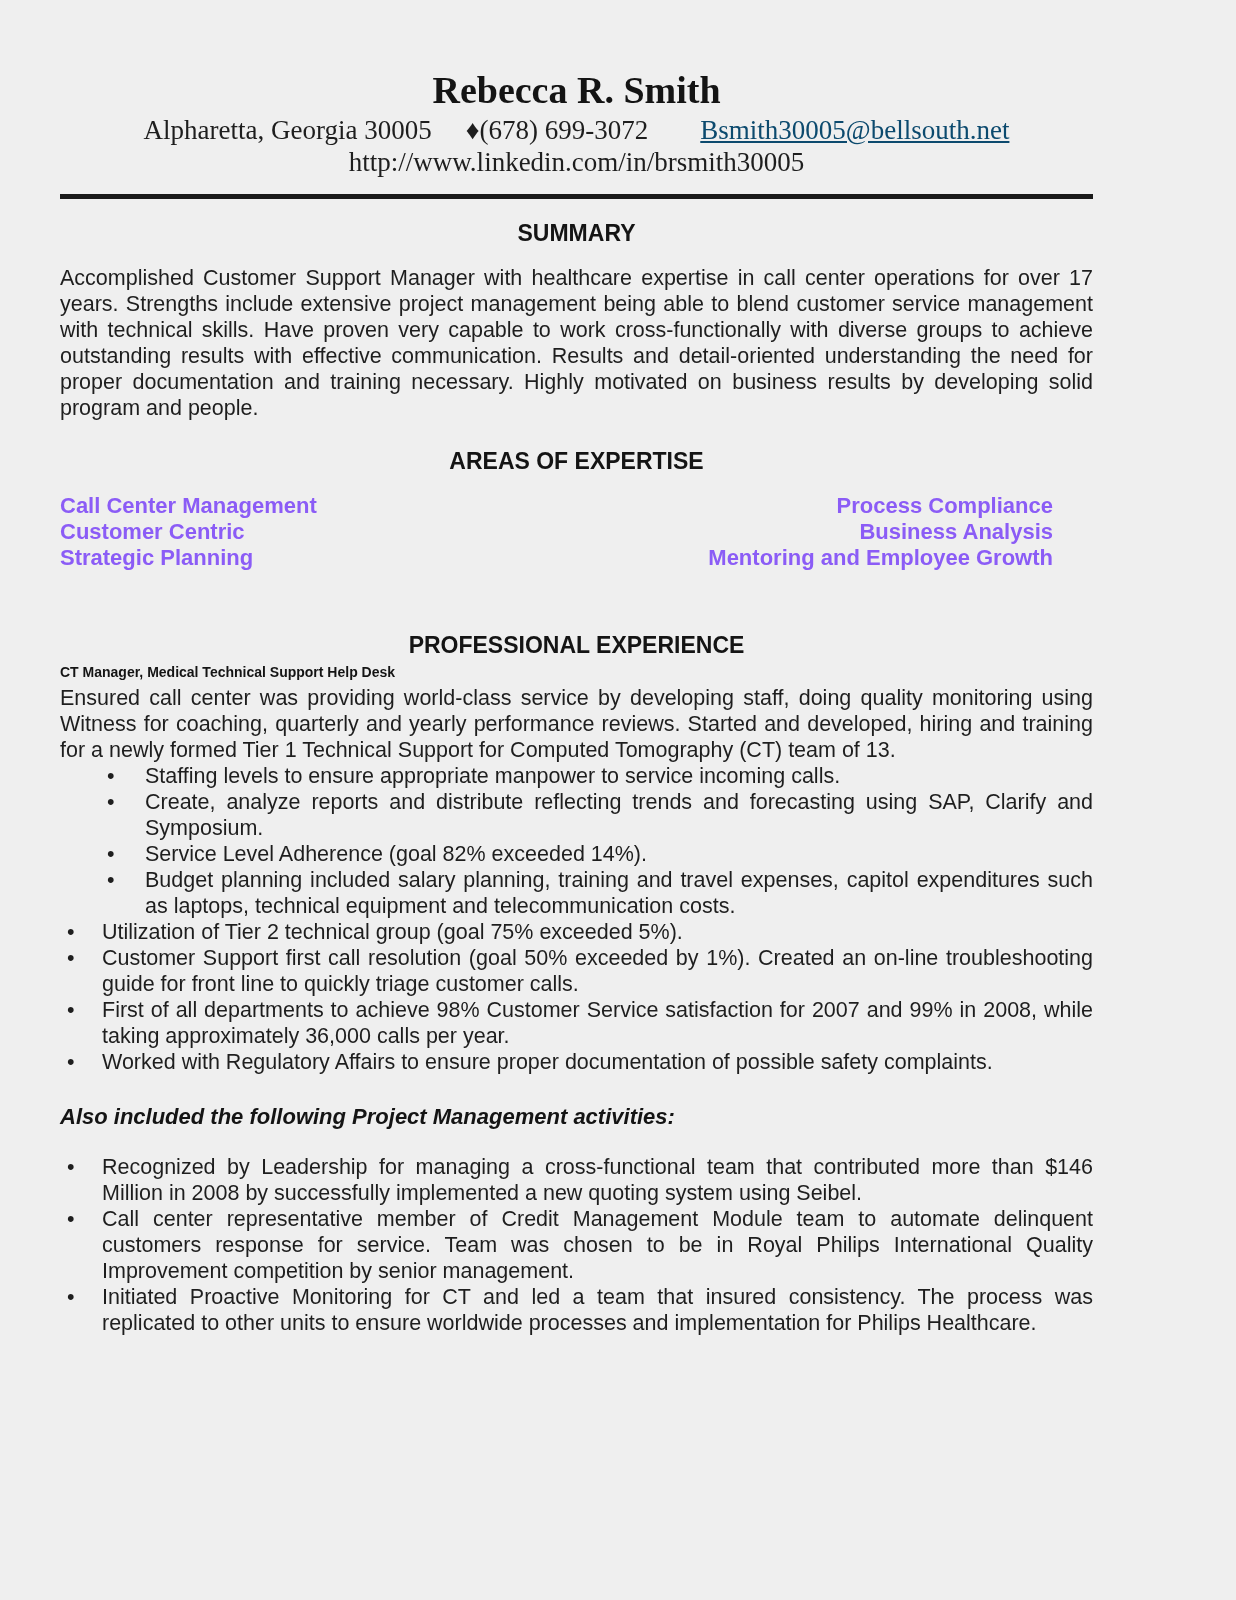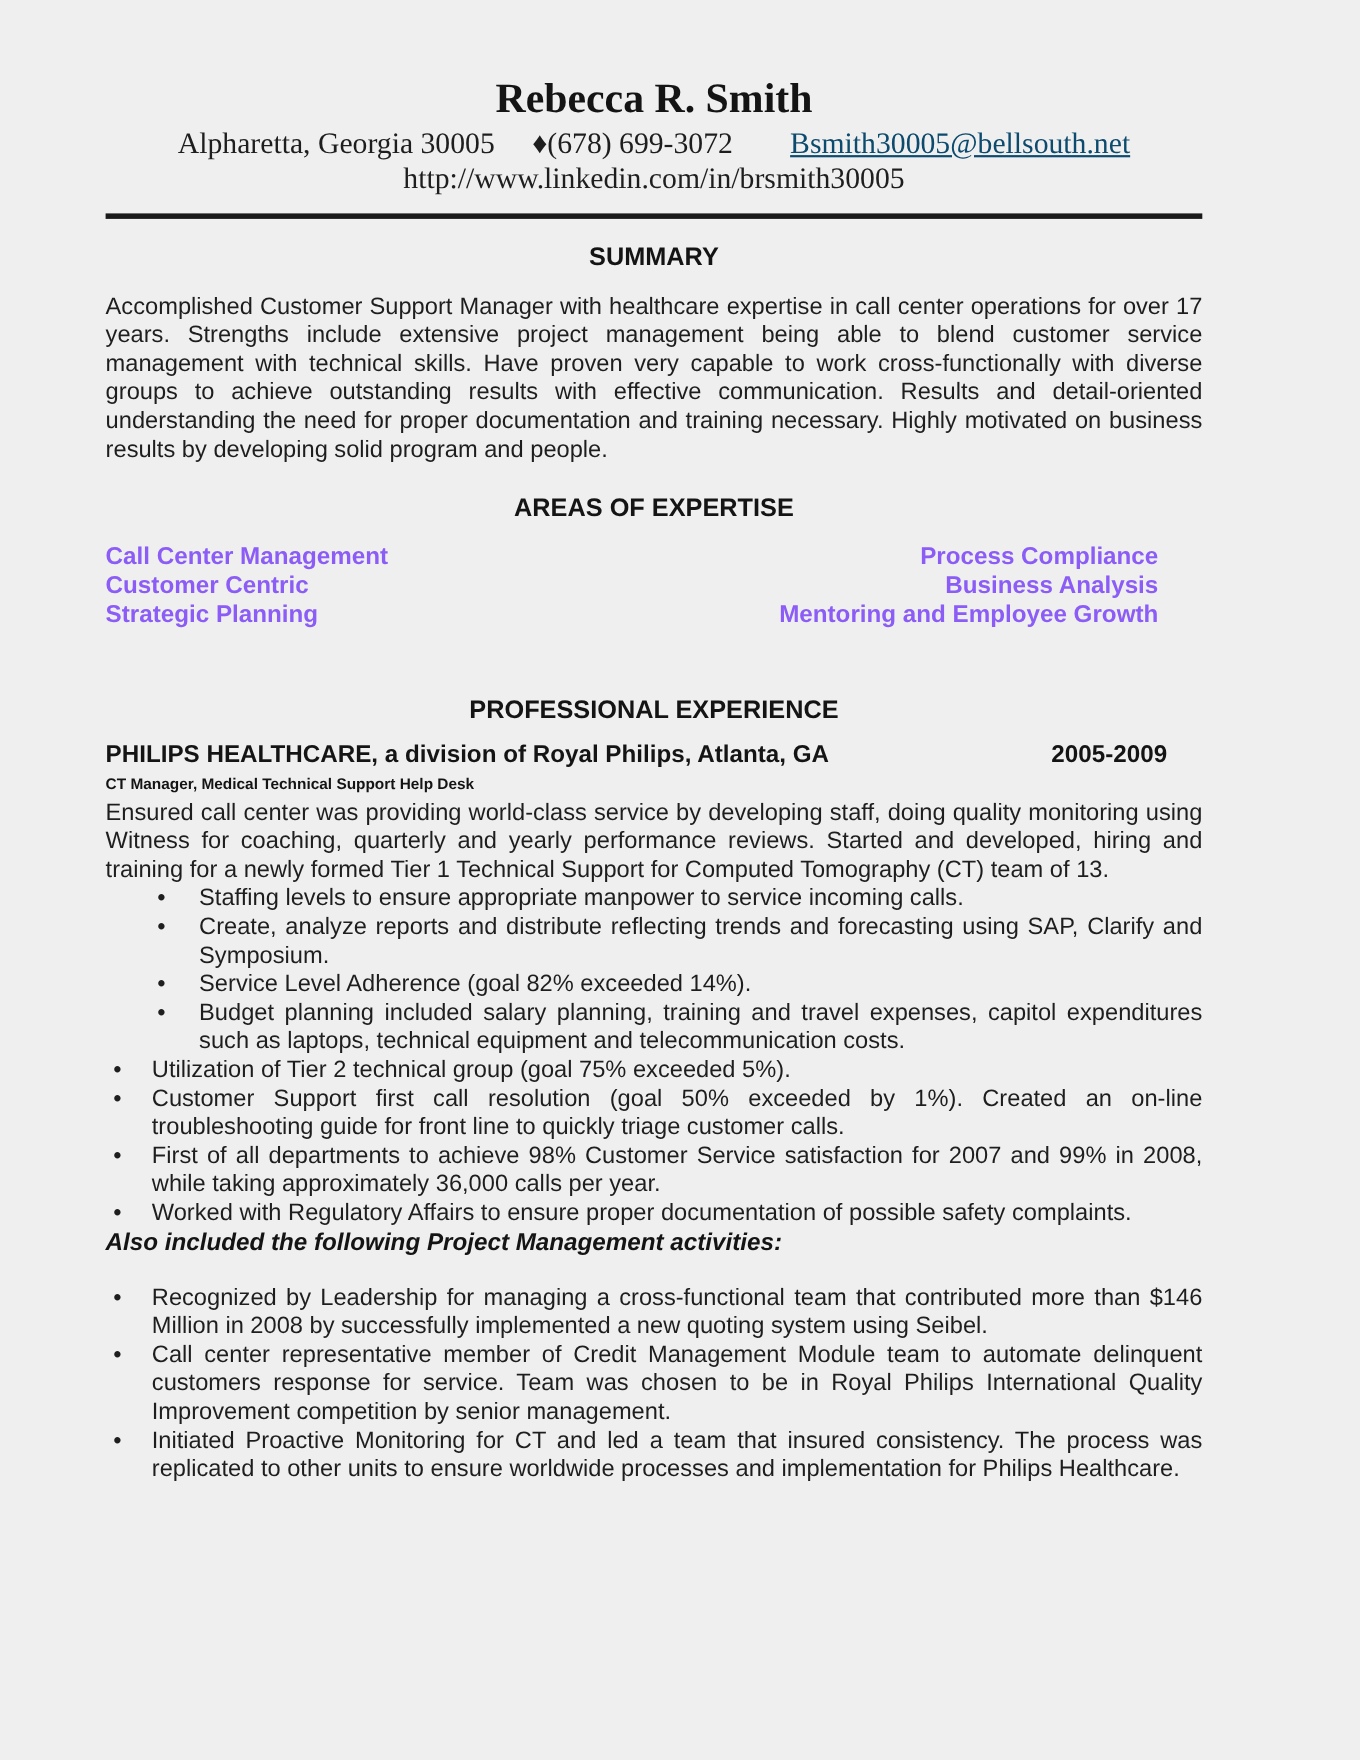--- a/index.html
+++ b/index.html
@@ -3,21 +3,21 @@
 <meta charset="utf-8">
 <style>
   html, body { margin:0; padding:0; }
   body {
     width:1236px; height:1600px;
     background:#efefef;
     color:#1e1e1e;
     font-family:"Liberation Sans", sans-serif;
     overflow:hidden;
   }
-  .page { padding:70px 143px 0 96px; }
+  .page { padding:70px 143px 0 60px; }
 
   .serif { font-family:"Liberation Serif", serif; }
 
   .name {
     font-size:38px; font-weight:700; text-align:center;
     line-height:40px; color:#141414;
   }
   .contact {
     font-size:27px; text-align:center; line-height:32px; margin-top:4px;
     white-space:nowrap;
@@ -63,21 +63,21 @@
   .bullet-row { display:flex; font-size:21.5px; line-height:26px; }
   .bullet-row .marker { flex:none; }
   .bullet-row .btext { flex:1; text-align:justify; text-align-last:left; }
   .lvl2 .bullet-row { margin-left:47px; }
   .lvl2 .bullet-row .marker { width:38px; }
   .lvl1 .bullet-row { margin-left:7px; }
   .lvl1 .bullet-row .marker { width:35px; }
 
   .proj-heading {
     font-size:22px; line-height:27px; font-weight:700; font-style:italic;
-    color:#141414;
+    margin-top:28px; color:#141414;
   }
   .proj-list { margin-top:24px; }
 </style>
 </head>
 <body>
 
 <div class="page">
 
   <div class="name serif">Rebecca R. Smith</div>
 
@@ -107,24 +107,20 @@
         <div><span>Process Compliance</span></div>
 
         <div><span>Business Analysis</span></div>
 
         <div><span>Mentoring and Employee Growth</span></div>
       </div>
   </div>
 
   <div class="h1 h-experience">PROFESSIONAL EXPERIENCE</div>
 
-  <div class="job-head">
-    <span>PHILIPS HEALTHCARE, a division of Royal Philips, Atlanta, GA</span>
-    <span class="dates">2005-2009</span>
-  </div>
   <div class="job-title">CT Manager, Medical Technical Support Help Desk</div>
   <div class="para">Ensured call center was providing world-class service by developing staff, doing quality monitoring using Witness for coaching, quarterly and yearly performance reviews. Started and developed, hiring and training for a newly formed Tier 1 Technical Support for Computed Tomography (CT) team of 13.</div>
 
 
   <div class="blist lvl2">
 
       <div class="bullet-row">
         <span class="marker">•</span>
         <span class="btext">Staffing levels to ensure appropriate manpower to service incoming calls.</span>
       </div>

